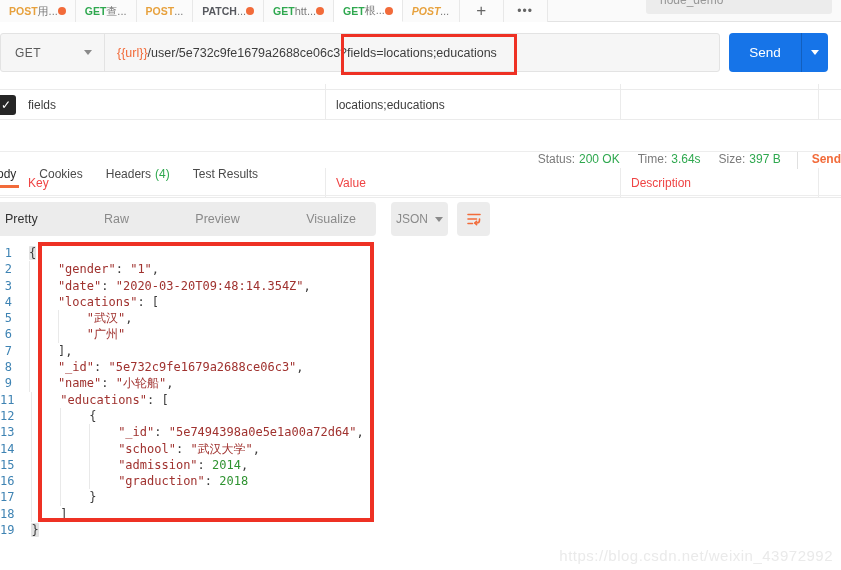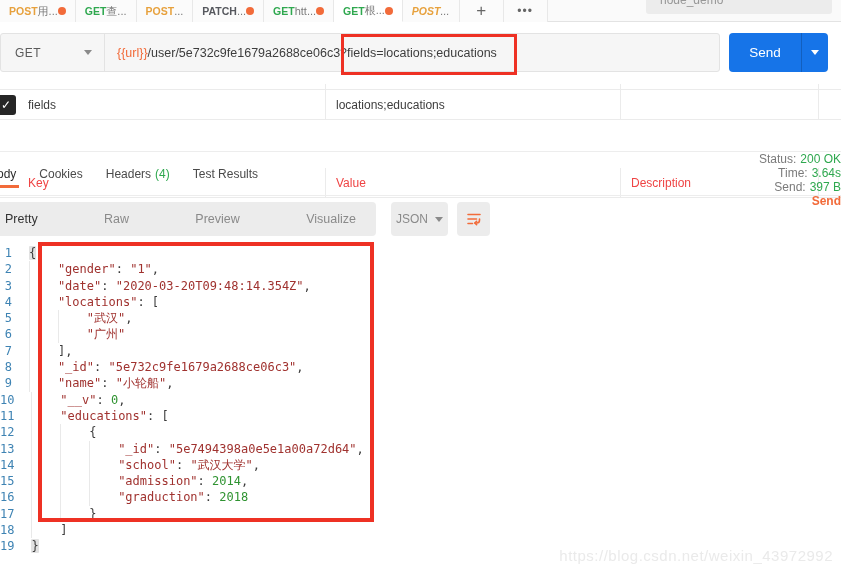--- a/index.html
+++ b/index.html
@@ -67,22 +67,22 @@
   
   .resphead{position:absolute;top:151px;left:0;right:0;height:45px;
     border-top:1px solid #ededed;border-bottom:1px solid #ededed;}
   .rtabs{position:absolute;left:-14px;top:0;height:100%;display:flex;align-items:center;}
   .rtab{position:relative;height:100%;display:flex;align-items:center;margin-right:17px;
     font-size:12px;color:#4a4a4a;padding:0 3px;cursor:pointer;}
   .rtab.active{color:#2d2d2d;}
   .rtab.active:after{content:"";position:absolute;left:0;right:0;bottom:7px;height:3px;
     background:var(--accent);}
   .rtab .cnt{color:var(--success);margin-left:4px;}
-  .rmeta{position:absolute;right:0;top:0;height:100%;display:flex;align-items:flex-end;
-    font-size:12px;color:#7a7a7a;flex-direction:column;}
+  .rmeta{position:absolute;right:0;top:0;height:100%;display:flex;align-items:flex-start;
+    font-size:12px;color:#7a7a7a;}
   .rmeta .grp{margin-left:18px;white-space:nowrap;}
   .rmeta .val{color:var(--success);margin-left:4px;}
   .rmeta .vdiv{width:1px;height:17px;background:#e0e0e0;margin-left:16px;}
   .savebtn{color:var(--accent);font-weight:bold;margin-left:14px;white-space:nowrap;cursor:pointer;}
 
   
   .prettybar{position:absolute;top:202px;left:0;right:0;height:34px;}
   .modes{position:absolute;left:-8px;top:0;height:34px;width:384px;background:#ececec;
     border-radius:4px;display:flex;align-items:center;justify-content:space-between;
     padding:0 20px 0 13px;}
@@ -218,21 +218,21 @@
         <span>Headers</span>
         <span class="cnt">(4)</span>
       </div>
       <div class="rtab">
         <span>Test Results</span>
       </div>
     </div>
   <div class="rmeta">
     <span class="grp"><span>Status:</span><span class="val">200 OK</span></span>
     <span class="grp"><span>Time:</span><span class="val">3.64s</span></span>
-    <span class="grp"><span>Send:</span><span class="val">397 B</span></span>
+    <span class="grp"><span>Size:</span><span class="val">397 B</span></span>
     <span class="vdiv"></span>
     <span class="savebtn">Send</span>
   </div>
 </div>
 
 <div class="prettybar">
   <div class="modes" id="modes">
       <div class="mode active">Pretty</div>
       <div class="mode">Raw</div>
       <div class="mode">Preview</div>
@@ -254,21 +254,20 @@
 <div class="codearea" id="code-lines">
     <div class="cl"><span class="ln">1</span><span class="lc"><span class="mb"><span class="tk-p">{</span></span></span></div>
     <div class="cl"><span class="ln">2</span><span class="lc"><span class="ind"></span><span class="tk-s">"gender"</span><span class="tk-p">:</span> <span class="tk-s">"1"</span><span class="tk-p">,</span></span></div>
     <div class="cl"><span class="ln">3</span><span class="lc"><span class="ind"></span><span class="tk-s">"date"</span><span class="tk-p">:</span> <span class="tk-s">"2020-03-20T09:48:14.354Z"</span><span class="tk-p">,</span></span></div>
     <div class="cl"><span class="ln">4</span><span class="lc"><span class="ind"></span><span class="tk-s">"locations"</span><span class="tk-p">:</span> <span class="tk-p">[</span></span></div>
     <div class="cl"><span class="ln">5</span><span class="lc"><span class="ind"></span><span class="ind"></span><span class="tk-s">"武汉"</span><span class="tk-p">,</span></span></div>
     <div class="cl"><span class="ln">6</span><span class="lc"><span class="ind"></span><span class="ind"></span><span class="tk-s">"广州"</span></span></div>
     <div class="cl"><span class="ln">7</span><span class="lc"><span class="ind"></span><span class="tk-p">]</span><span class="tk-p">,</span></span></div>
     <div class="cl"><span class="ln">8</span><span class="lc"><span class="ind"></span><span class="tk-s">"_id"</span><span class="tk-p">:</span> <span class="tk-s">"5e732c9fe1679a2688ce06c3"</span><span class="tk-p">,</span></span></div>
     <div class="cl"><span class="ln">9</span><span class="lc"><span class="ind"></span><span class="tk-s">"name"</span><span class="tk-p">:</span> <span class="tk-s">"小轮船"</span><span class="tk-p">,</span></span></div>
-    <div class="cl"><span class="ln">10</span><span class="lc"><span class="ind"></span><span class="tk-s">"__v"</span><span class="tk-p">:</span> <span class="tk-n">0</span><span class="tk-p">,</span></span></div>
     <div class="cl"><span class="ln">11</span><span class="lc"><span class="ind"></span><span class="tk-s">"educations"</span><span class="tk-p">:</span> <span class="tk-p">[</span></span></div>
     <div class="cl"><span class="ln">12</span><span class="lc"><span class="ind"></span><span class="ind"></span><span class="tk-p">{</span></span></div>
     <div class="cl"><span class="ln">13</span><span class="lc"><span class="ind"></span><span class="ind"></span><span class="ind"></span><span class="tk-s">"_id"</span><span class="tk-p">:</span> <span class="tk-s">"5e7494398a0e5e1a00a72d64"</span><span class="tk-p">,</span></span></div>
     <div class="cl"><span class="ln">14</span><span class="lc"><span class="ind"></span><span class="ind"></span><span class="ind"></span><span class="tk-s">"school"</span><span class="tk-p">:</span> <span class="tk-s">"武汉大学"</span><span class="tk-p">,</span></span></div>
     <div class="cl"><span class="ln">15</span><span class="lc"><span class="ind"></span><span class="ind"></span><span class="ind"></span><span class="tk-s">"admission"</span><span class="tk-p">:</span> <span class="tk-n">2014</span><span class="tk-p">,</span></span></div>
     <div class="cl"><span class="ln">16</span><span class="lc"><span class="ind"></span><span class="ind"></span><span class="ind"></span><span class="tk-s">"graduction"</span><span class="tk-p">:</span> <span class="tk-n">2018</span></span></div>
     <div class="cl"><span class="ln">17</span><span class="lc"><span class="ind"></span><span class="ind"></span><span class="tk-p">}</span></span></div>
     <div class="cl"><span class="ln">18</span><span class="lc"><span class="ind"></span><span class="tk-p">]</span></span></div>
     <div class="cl"><span class="ln">19</span><span class="lc"><span class="mb"><span class="tk-p">}</span></span></span></div>
   </div>

